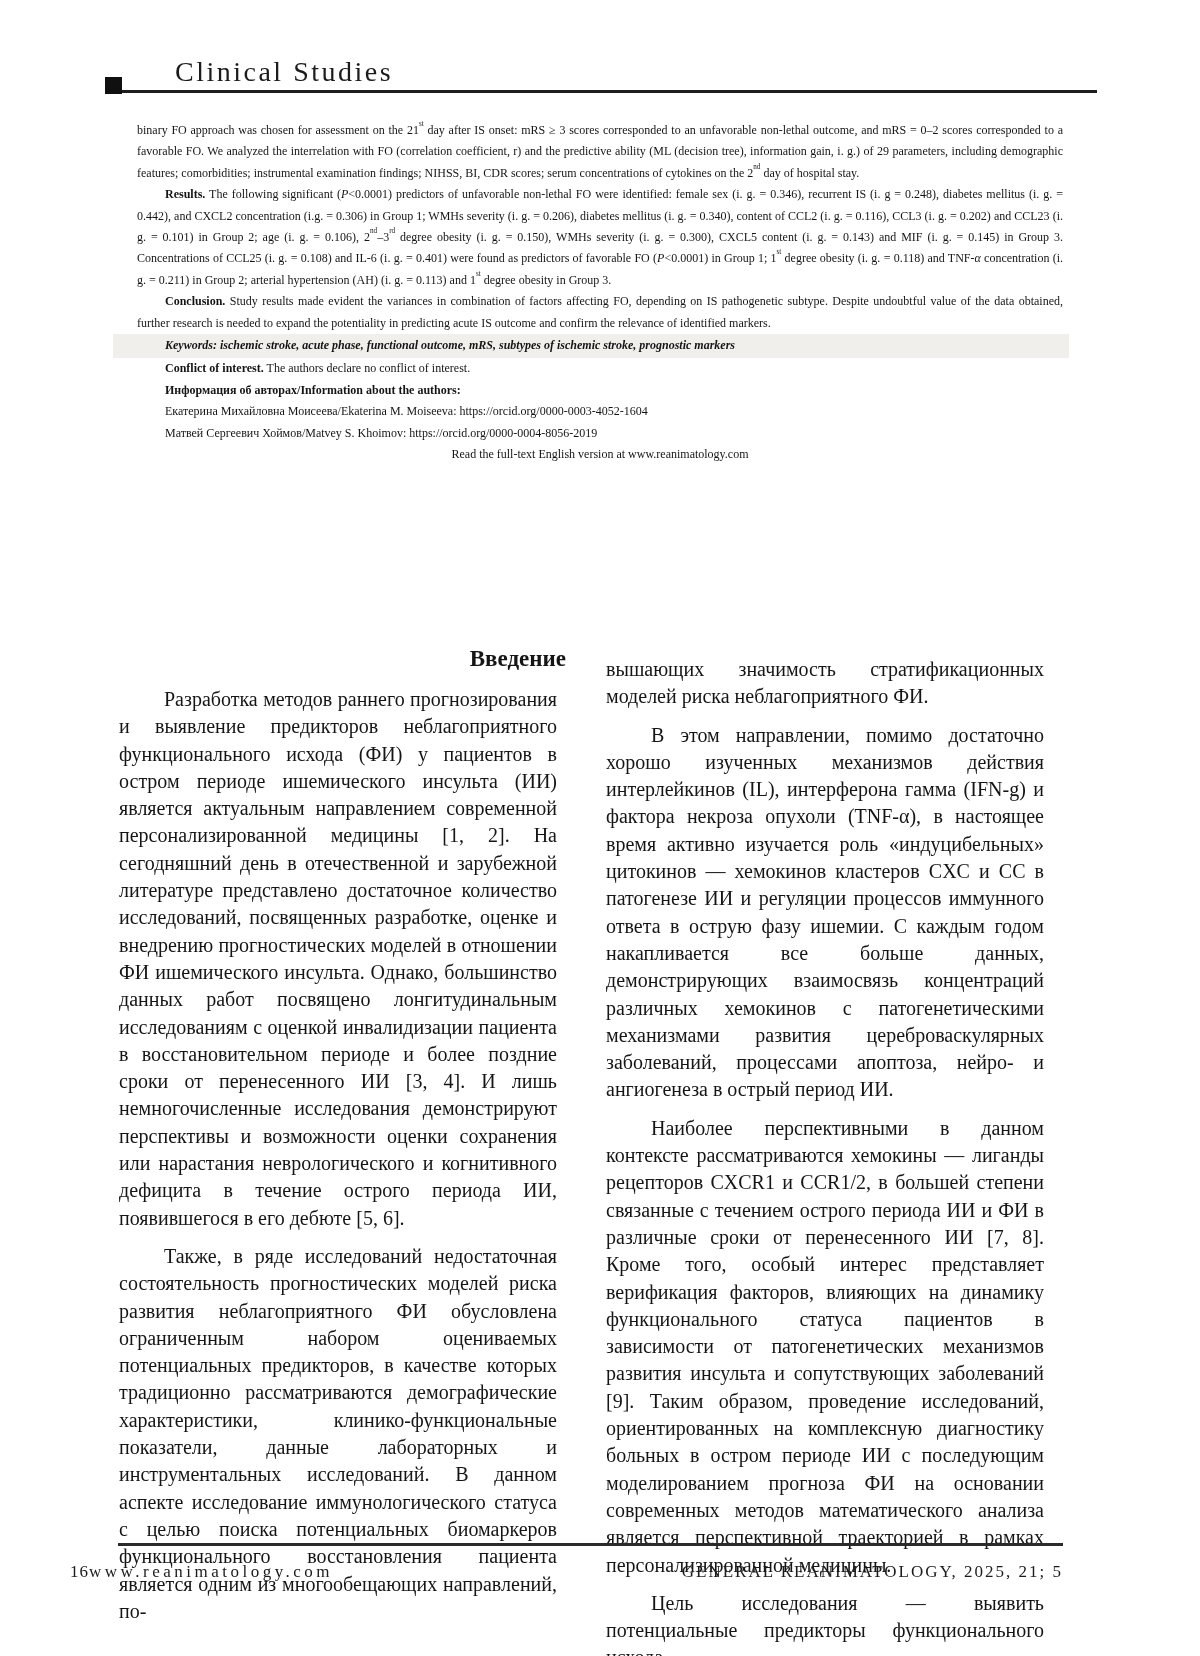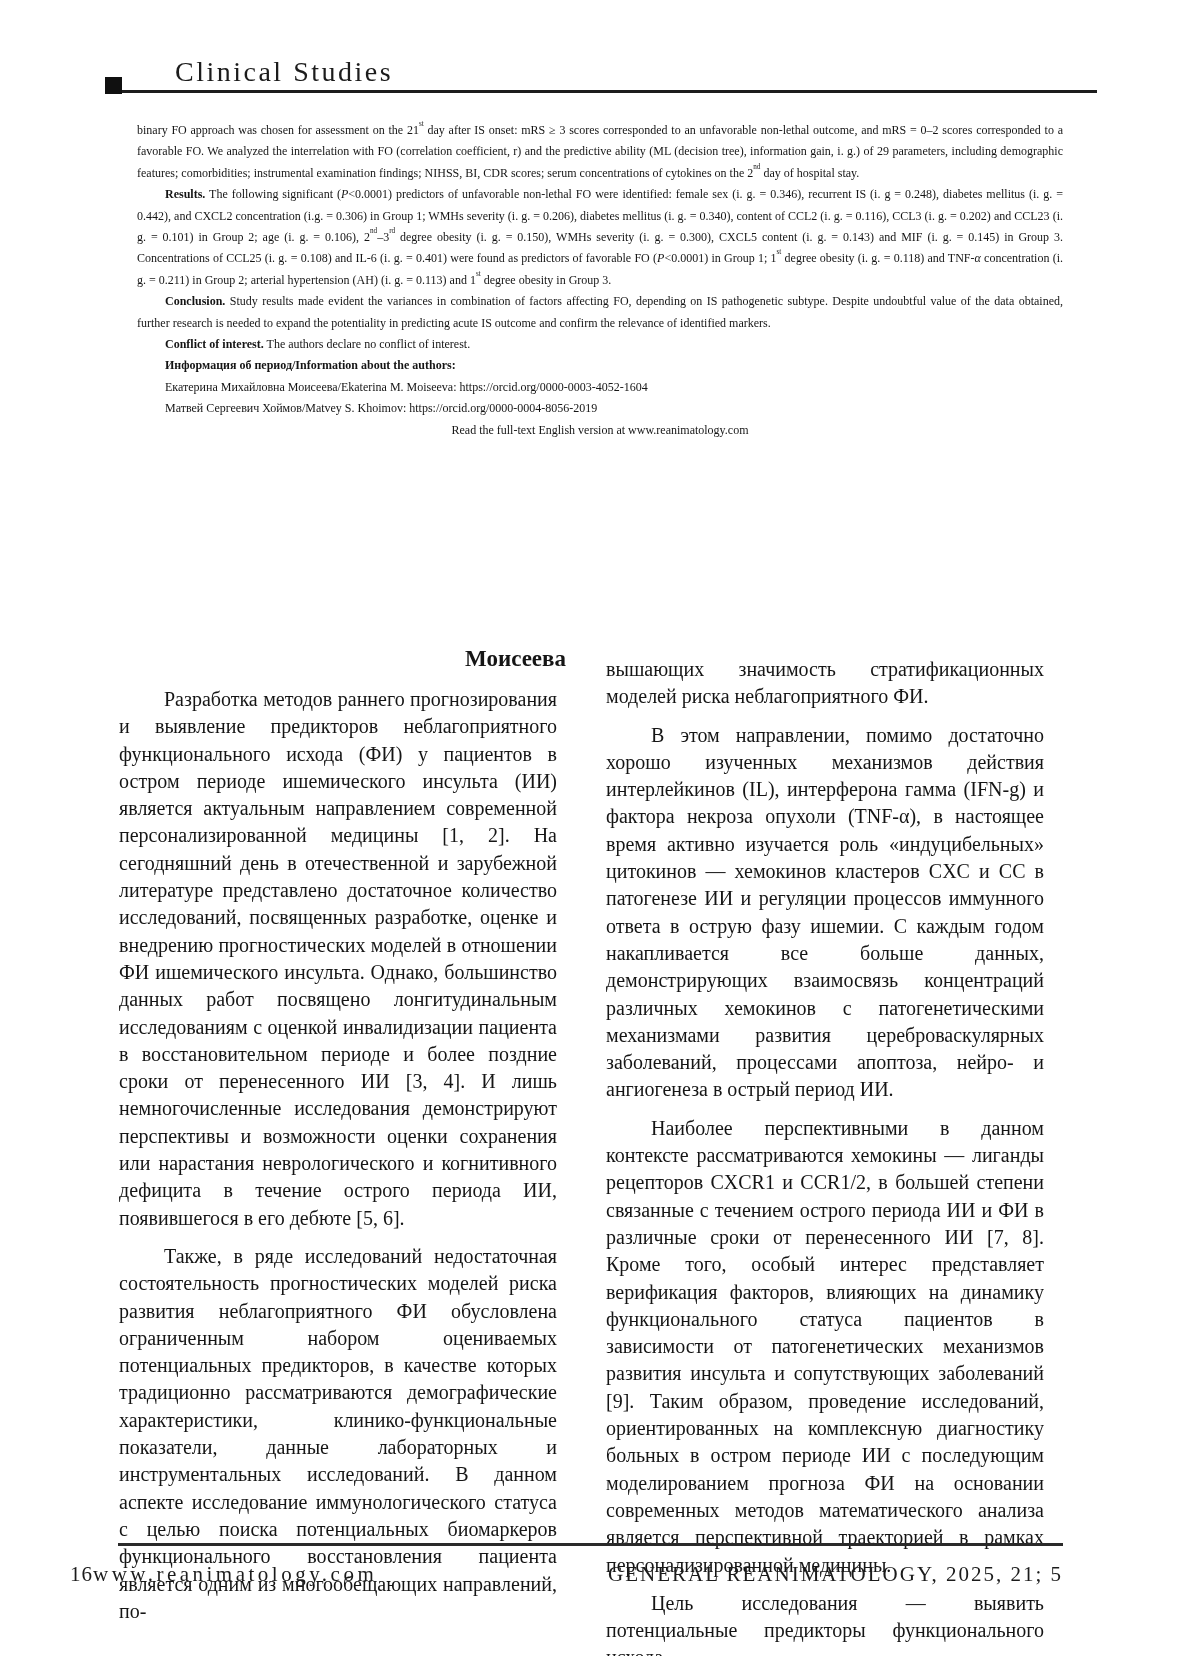--- a/index.html
+++ b/index.html
@@ -53,51 +53,52 @@
     font-weight:bold; text-align:right; text-indent:0;
   }
 
   
   .footer-rule {
     position:absolute; left:118px; right:137px; top:1543px;
     height:3px; background:#2a2a2a;
   }
   .foot-row {
     position:absolute; left:70px; right:137px; top:1562px;
-    display:flex; align-items:baseline; font-size:21px; color:#1b1b1b;
+    display:flex; align-items:baseline; font-size:17px; color:#1b1b1b;
   }
   .foot-pnum { letter-spacing:1px; }
   .foot-site { letter-spacing:3.5px; }
   .foot-jref { margin-left:auto; letter-spacing:2px; }
 </style>
 </head>
 <body>
 
 <div class="page">
 
   <div class="running-head">Clinical Studies</div>
   <div class="head-rule">
     <span class="head-square"></span>
     <span class="head-line"></span>
   </div>
 
   <section class="abstract">
     <p><span>binary FO approach was chosen for assessment on the 21</span><sup>st</sup><span> day after IS onset: mRS ≥ 3 scores corresponded to an unfavorable non-lethal outcome, and mRS = 0–2 scores corresponded to a favorable FO. We analyzed the interrelation with FO (correlation coefficient, r) and the predictive ability (ML (decision tree), information gain, i. g.) of 29 parameters, including demographic features; comorbidities; instrumental examination findings; NIHSS, BI, CDR scores; serum concentrations of cytokines on the 2</span><sup>nd</sup><span> day of hospital stay.</span></p>
     <p class="indent"><span style="font-weight: bold;">Results.</span><span> The following significant (</span><span style="font-style: italic;">P</span><span>&lt;0.0001) predictors of unfavorable non-lethal FO were identified: female sex (i. g. = 0.346), recurrent IS (i. g = 0.248), diabetes mellitus (i. g. = 0.442), and CXCL2 concentration (i.g. = 0.306) in Group 1; WMHs severity (i. g. = 0.206), diabetes mellitus (i. g. = 0.340), content of CCL2 (i. g. = 0.116), CCL3 (i. g. = 0.202) and CCL23 (i. g. = 0.101) in Group 2; age (i. g. = 0.106), 2</span><sup>nd</sup><span>–3</span><sup>rd</sup><span> degree obesity (i. g. = 0.150), WMHs severity (i. g. = 0.300), CXCL5 content (i. g. = 0.143) and MIF (i. g. = 0.145) in Group 3. Concentrations of CCL25 (i. g. = 0.108) and IL-6 (i. g. = 0.401) were found as predictors of favorable FO (</span><span style="font-style: italic;">P</span><span>&lt;0.0001) in Group 1; 1</span><sup>st</sup><span> degree obesity (i. g. = 0.118) and TNF-</span><span style="font-style: italic;">α</span><span> concentration (i. g. = 0.211) in Group 2; arterial hypertension (AH) (i. g. = 0.113) and 1</span><sup>st</sup><span> degree obesity in Group 3.</span></p>
     <p class="indent"><span style="font-weight: bold;">Conclusion.</span><span> Study results made evident the variances in combination of factors affecting FO, depending on IS pathogenetic subtype. Despite undoubtful value of the data obtained, further research is needed to expand the potentiality in predicting acute IS outcome and confirm the relevance of identified markers.</span></p>
+    <div class="keywords"><span style="font-weight: bold; font-style: italic;">Keywords: ischemic stroke, acute phase, functional outcome, mRS, subtypes of ischemic stroke, prognostic markers</span></div>
     <p class="indent"><span style="font-weight: bold;">Conflict of interest.</span><span> The authors declare no conflict of interest.</span></p>
-    <p class="indent"><span style="font-weight: bold;">Информация об период/Information about the authors:</span></p>
+    <p class="indent"><span style="font-weight: bold;">Информация об авторах/Information about the authors:</span></p>
     <p class="indent">Екатерина Михайловна Моисеева/Ekaterina M. Moiseeva: https://orcid.org/0000-0003-4052-1604</p>
     <p class="indent">Матвей Сергеевич Хоймов/Matvey S. Khoimov: https://orcid.org/0000-0004-8056-2019</p>
     <p class="read-line">Read the full-text English version at www.reanimatology.com</p>
   </section>
 
   <section class="intro">
     <div>
-      <h2 class="intro-heading">Моисеева</h2>
+      <h2 class="intro-heading">Введение</h2>
       <p>Разработка методов раннего прогнозирования и выявление предикторов неблагоприятного функционального исхода (ФИ) у пациентов в остром периоде ишемического инсульта (ИИ) является актуальным направлением современной персонализированной медицины [1, 2]. На сегодняшний день в отечественной и зарубежной литературе представлено достаточное количество исследований, посвященных разработке, оценке и внедрению прогностических моделей в отношении ФИ ишемического инсульта. Однако, большинство данных работ посвящено лонгитудинальным исследованиям с оценкой инвалидизации пациента в восстановительном периоде и более поздние сроки от перенесенного ИИ [3, 4]. И лишь немногочисленные исследования демонстрируют перспективы и возможности оценки сохранения или нарастания неврологического и когнитивного дефицита в течение острого периода ИИ, появившегося в его дебюте [5, 6].</p>
       <p>Также, в ряде исследований недостаточная состоятельность прогностических моделей риска развития неблагоприятного ФИ обусловлена ограниченным набором оцениваемых потенциальных предикторов, в качестве которых традиционно рассматриваются демографические характеристики, клинико-функциональные показатели, данные лабораторных и инструментальных исследований. В данном аспекте исследование иммунологического статуса с целью поиска потенциальных биомаркеров функционального восстановления пациента является одним из многообещающих направлений, по-</p>
     </div>
     <div>
       <p class="noindent">вышающих значимость стратификационных моделей риска неблагоприятного ФИ.</p>
       <p>В этом направлении, помимо достаточно хорошо изученных механизмов действия интерлейкинов (IL), интерферона гамма (IFN-g) и фактора некроза опухоли (TNF-α), в настоящее время активно изучается роль «индуцибельных» цитокинов — хемокинов кластеров CXC и CC в патогенезе ИИ и регуляции процессов иммунного ответа в острую фазу ишемии. С каждым годом накапливается все больше данных, демонстрирующих взаимосвязь концентраций различных хемокинов с патогенетическими механизмами развития цереброваскулярных заболеваний, процессами апоптоза, нейро- и ангиогенеза в острый период ИИ.</p>
       <p>Наиболее перспективными в данном контексте рассматриваются хемокины — лиганды рецепторов CXCR1 и CCR1/2, в большей степени связанные с течением острого периода ИИ и ФИ в различные сроки от перенесенного ИИ [7, 8]. Кроме того, особый интерес представляет верификация факторов, влияющих на динамику функционального статуса пациентов в зависимости от патогенетических механизмов развития инсульта и сопутствующих заболеваний [9]. Таким образом, проведение исследований, ориентированных на комплексную диагностику больных в остром периоде ИИ с последующим моделированием прогноза ФИ на основании современных методов математического анализа является перспективной траекторией в рамках персонализированной медицины.</p>
       <p>Цель исследования — выявить потенциальные предикторы функционального исхода</p>
     </div>
   </section>

